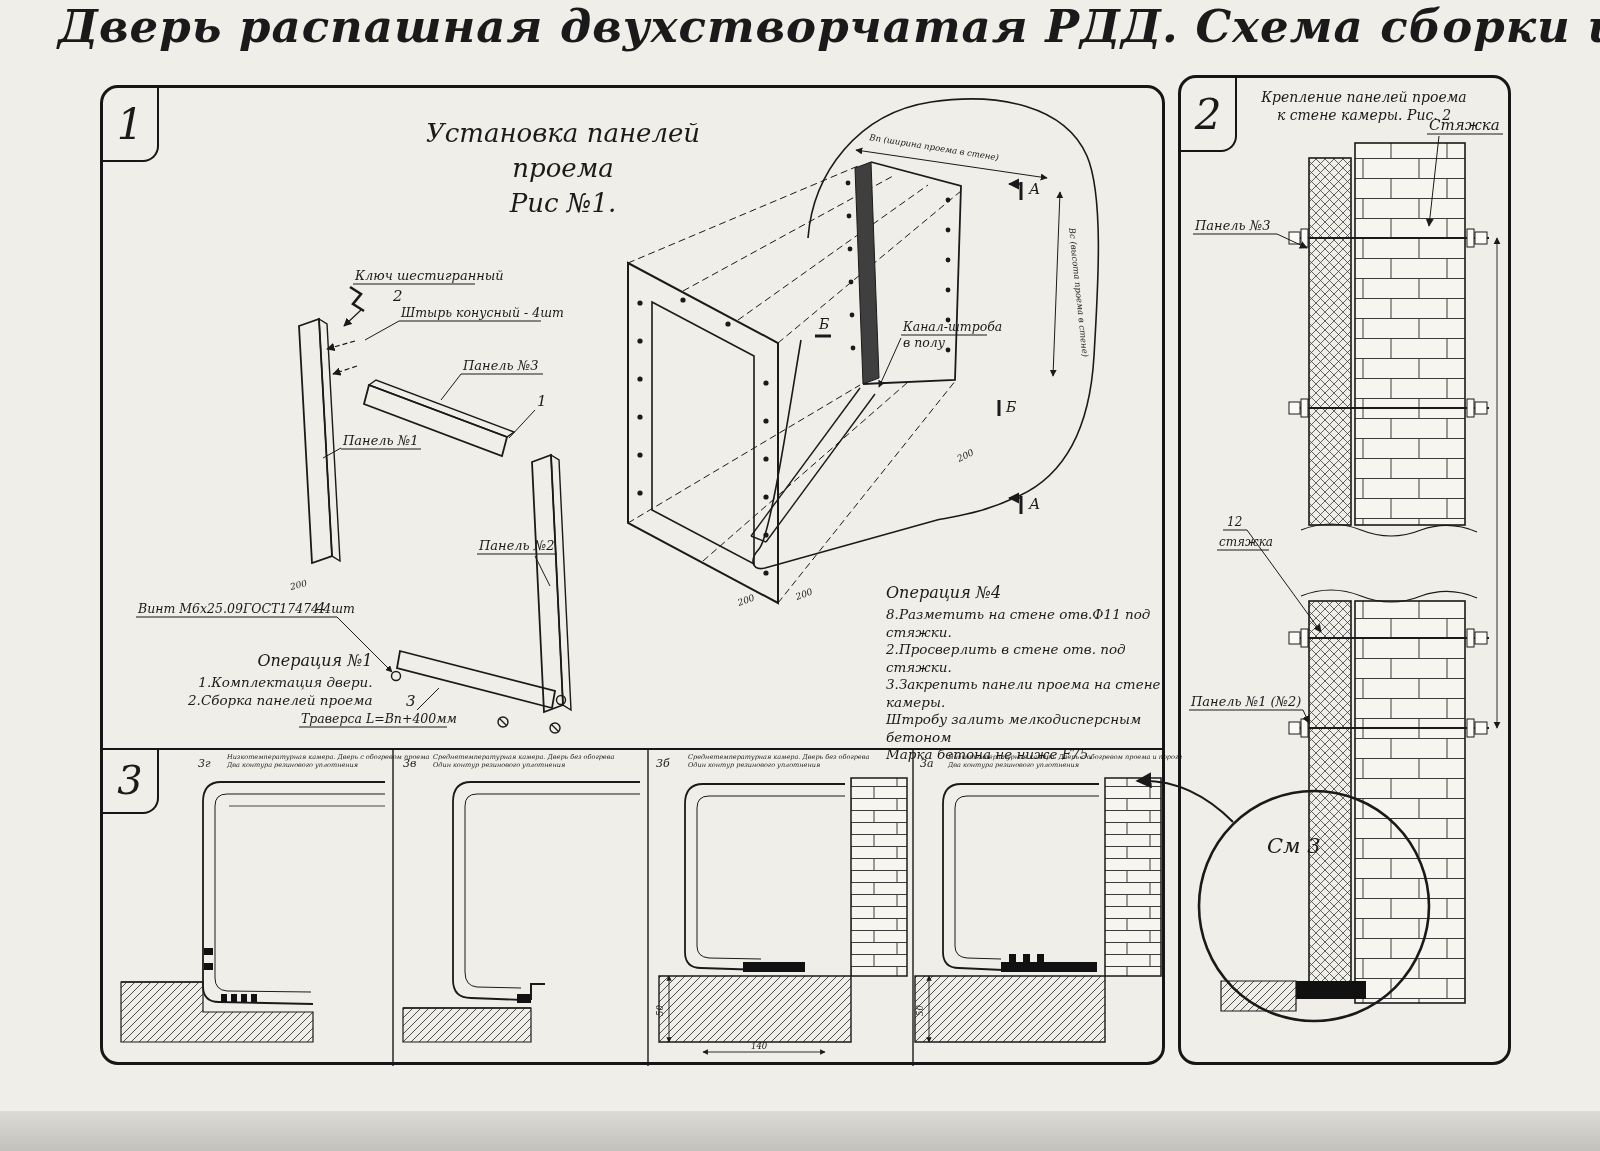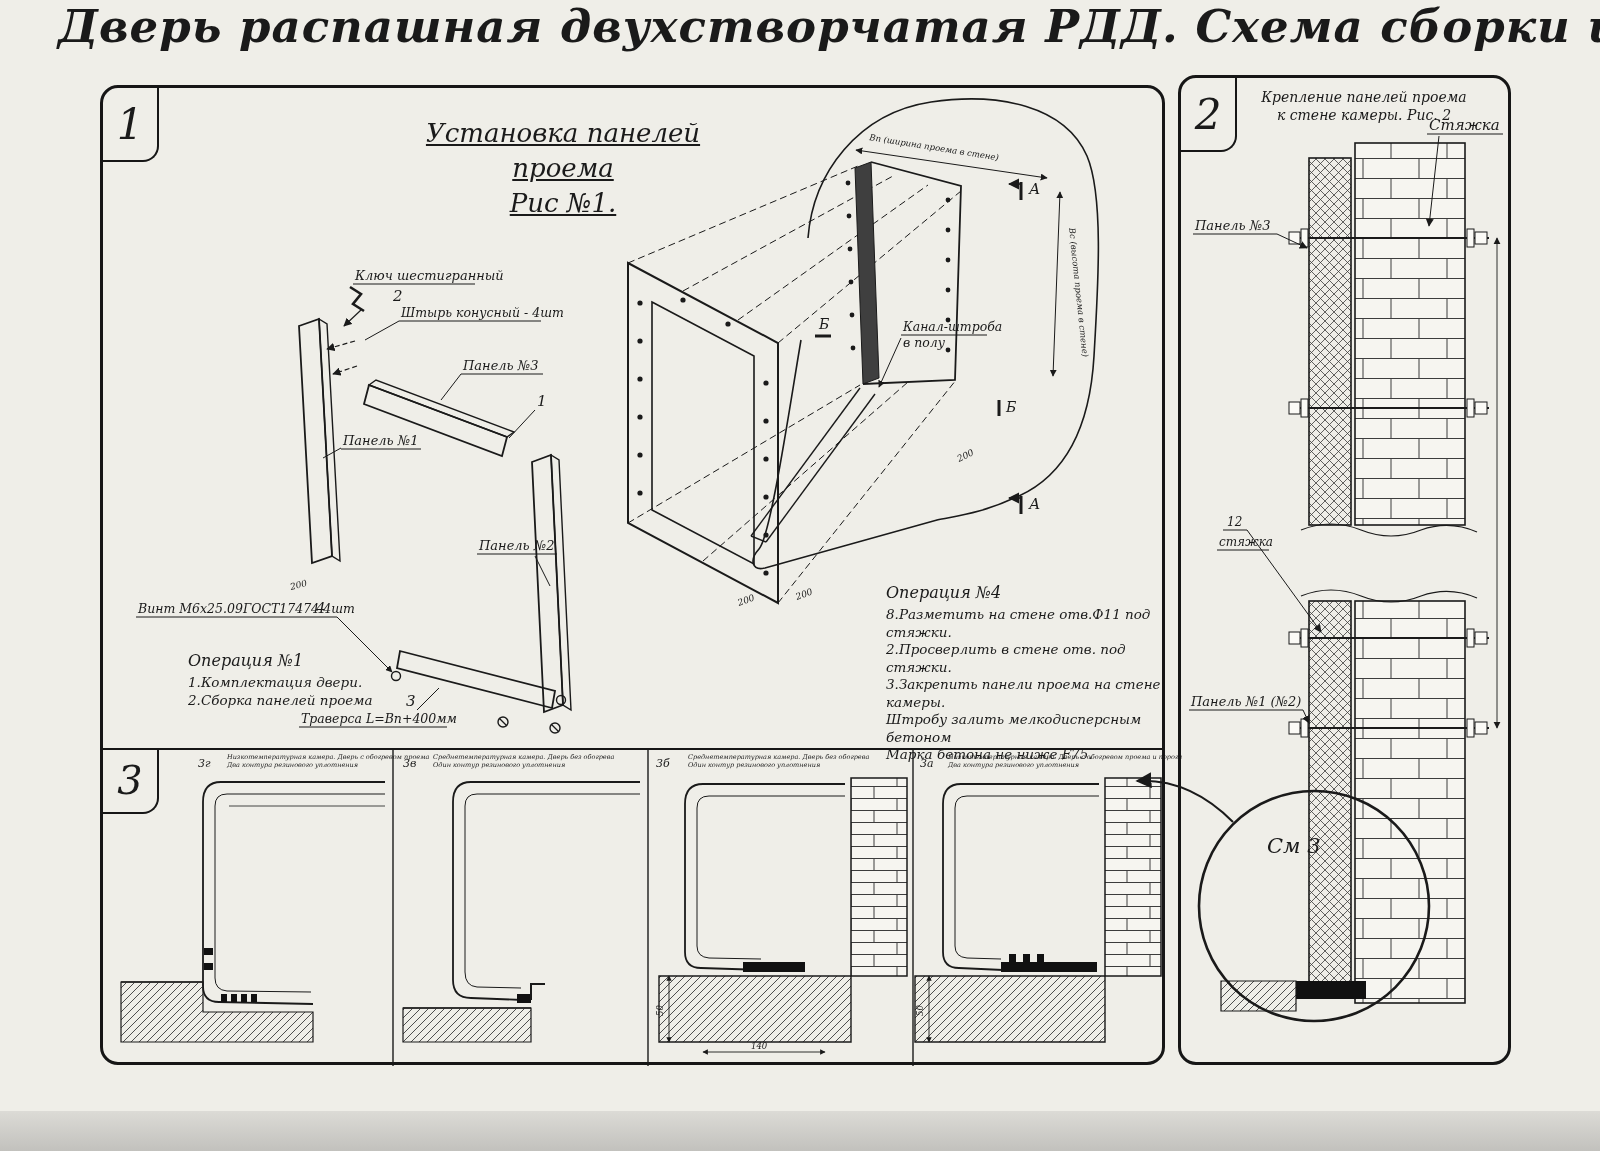--- a/index.html
+++ b/index.html
@@ -34,30 +34,30 @@
     font-size:42px; font-style:italic;
     background:transparent;
   }
   .tab3 { top:660px; height:66px; font-size:40px; }
   .divider1 {
     position:absolute; left:0; right:0; top:660px;
     border-top:2.5px solid #161616;
   }
   .s1-title {
     position:absolute; left:300px; top:28px; width:320px; text-align:center;
-    font-style:italic; font-size:26px; line-height:1.35;text-decoration:underline;
+    font-style:italic; font-size:26px; line-height:1.35;
   }
   .s2-title {
     position:absolute; left:58px; top:10px; width:250px; text-align:center;
     font-style:italic; font-size:14px; line-height:1.3; z-index:3;
   }
   .op { position:absolute; font-style:italic; }
   .op-title { font-size:16px; margin-bottom:4px; }
   .op-body { font-size:13.5px; line-height:1.3; white-space:pre-line; }
-  .op1 { left:85px; top:563px; }
+  .op1 { left:85px; top:563px;text-align:right; }
   .op2 { left:518px; top:495px; width:270px; }
   .op3 { left:783px; top:495px; width:278px; }
   svg { position:absolute; overflow:visible; }
   .s1-svg { left:0; top:0; width:1065px; height:660px; }
   .s3-svg { left:0; top:662px; width:1065px; height:316px; }
   .s2-svg { left:0; top:0; width:333px; height:990px; }
   svg text {
     font-family:"DejaVu Serif", serif; font-style:italic; fill:#1a1a1a;
   }
   svg .ln { stroke:#1a1a1a; fill:none; }

